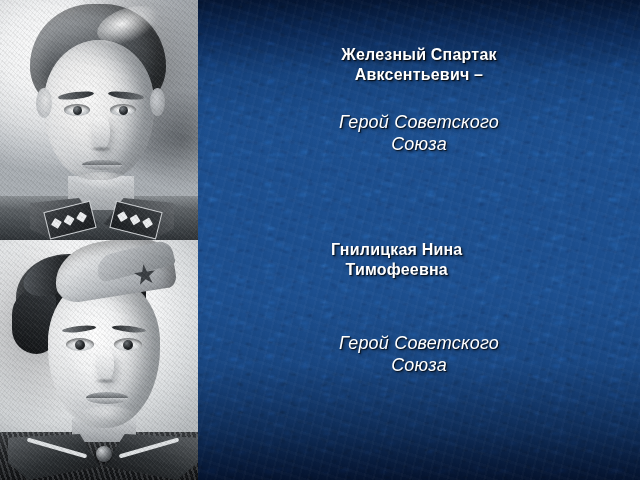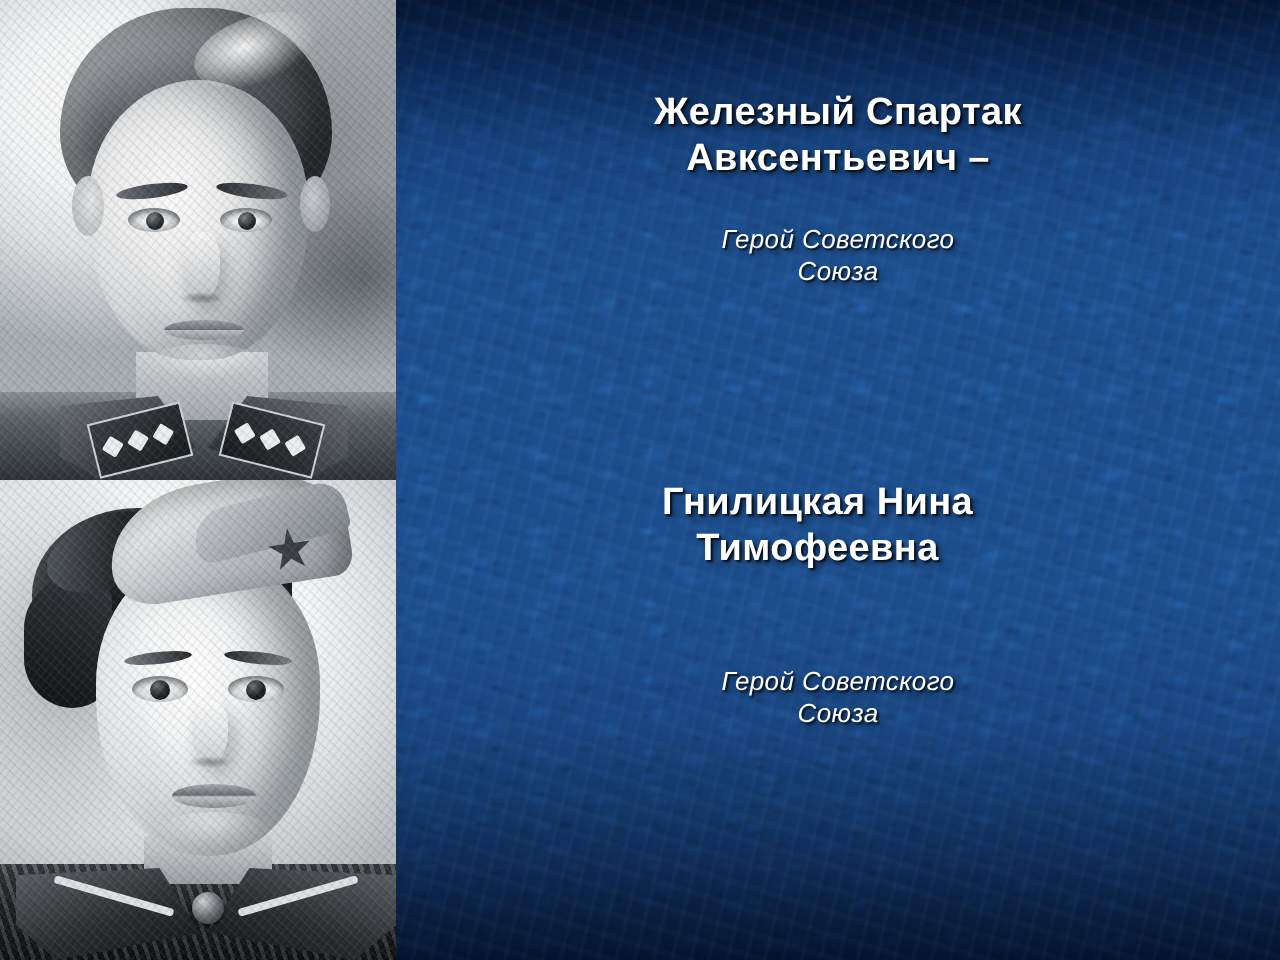--- a/index.html
+++ b/index.html
@@ -303,26 +303,26 @@
   }
   .txt {
     position: absolute;
     color: #ffffff;
     text-shadow: 1px 1px 1px rgba(0,0,0,.75), 2px 2px 3px rgba(0,0,0,.45);
     white-space: pre;
     line-height: 1.22;
   }
   .name {
     font-weight: bold;
-    font-size: 19px;
+    font-size: 16px;
     letter-spacing: .2px;
   }
   .rank {
     font-style: italic;
-    font-size: 13px;
+    font-size: 18px;
     letter-spacing: .2px;
   }
 
   #block-zhelezny-name { left: 0;   top: 45px;  width: 442px; text-align: center; }
   #block-zhelezny-rank { left: 0;   top: 112px; width: 442px; text-align: center; }
   #block-gnilitskaya-name { left: 133px; top: 240px; text-align: center; }
   #block-gnilitskaya-rank { left: 0;   top: 333px; width: 442px; text-align: center; }
 </style>
 </head>
 <body>

